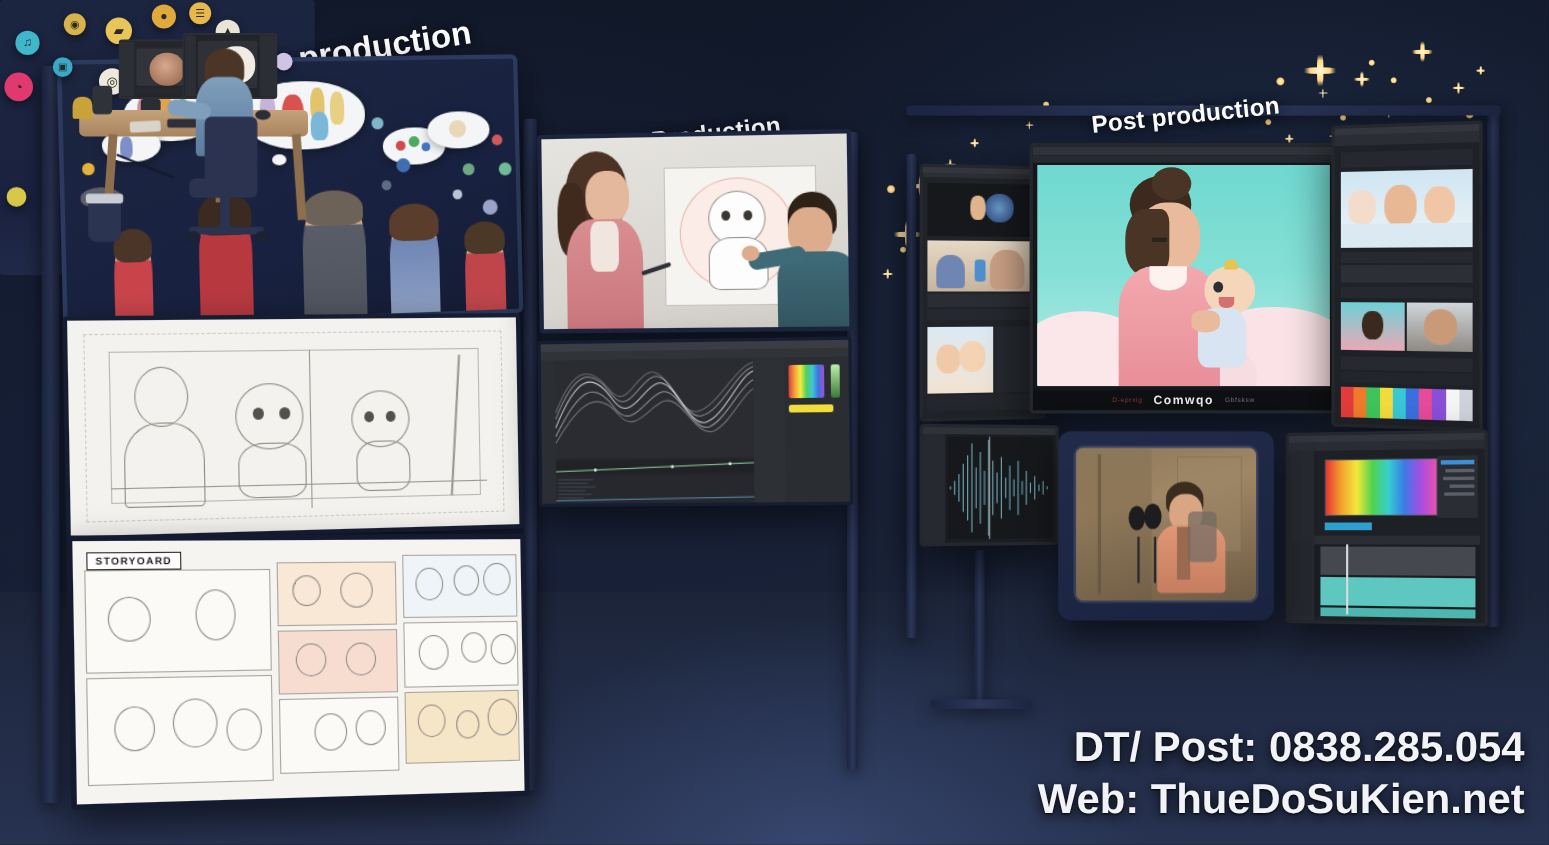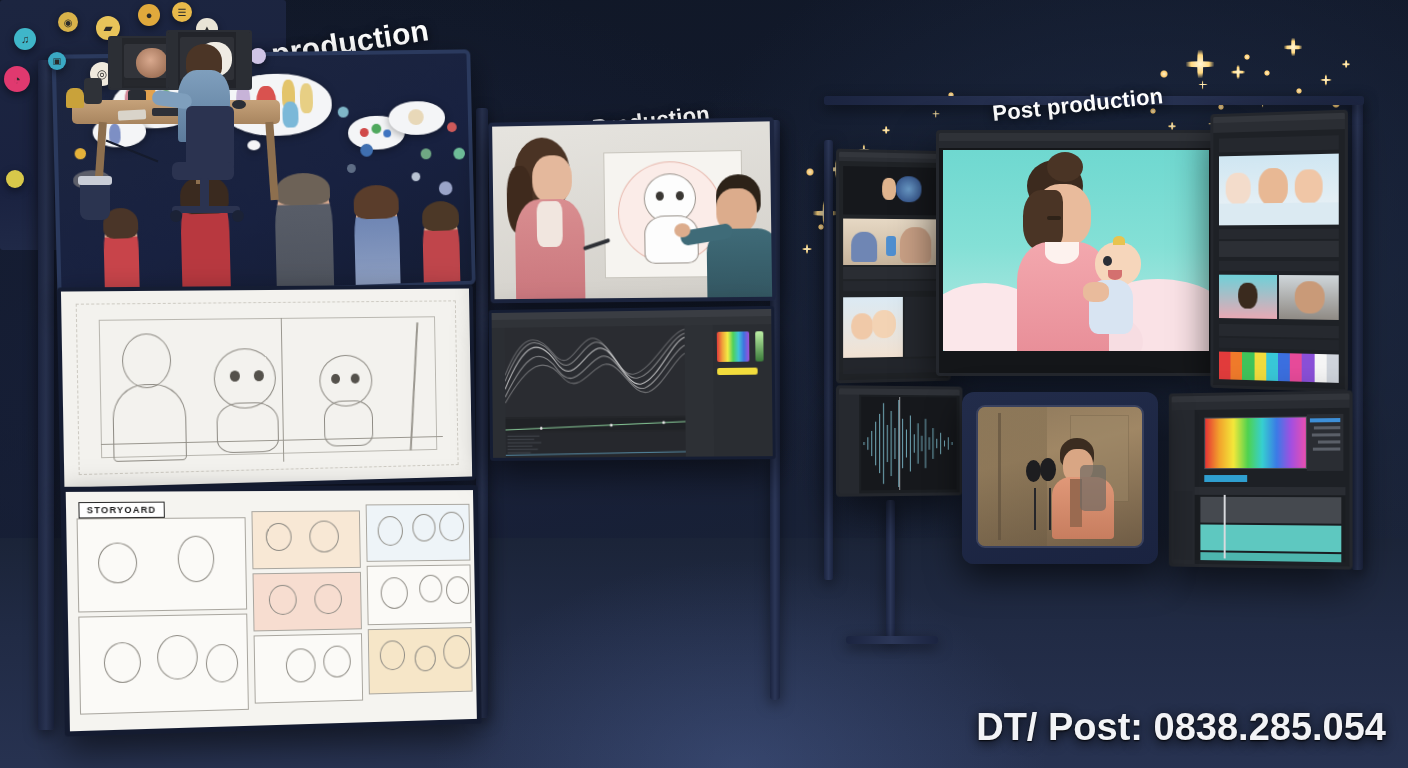--- a/index.html
+++ b/index.html
@@ -500,20 +500,25 @@
       <div style="position:absolute;left:74px;top:92px;width:92px;height:114px;background:linear-gradient(180deg,#f3a8ae,#e88e98);border-radius:34% 34% 0 0;"></div>
       <div style="position:absolute;left:102px;top:92px;width:34px;height:22px;background:#fdf2ee;border-radius:0 0 50% 50%;"></div>
 
       <div style="position:absolute;left:152px;top:92px;width:46px;height:44px;background:#f6d6bb;border-radius:48%;"></div>
       <div style="position:absolute;left:170px;top:86px;width:12px;height:9px;background:#e8c34f;border-radius:50% 50% 0 0;"></div>
       <div style="position:absolute;left:160px;top:106px;width:9px;height:10px;background:#2b2e36;border-radius:50%;"></div>
       <div style="position:absolute;left:165px;top:120px;width:14px;height:10px;background:#d4706f;border-radius:0 0 50% 50%;"></div>
       <div style="position:absolute;left:146px;top:130px;width:44px;height:54px;background:#d8e4f2;border-radius:34% 34% 20% 20%;"></div>
       <div style="position:absolute;left:140px;top:132px;width:26px;height:20px;background:#e9bb9c;border-radius:40%;"></div>
     </div>
+    <div class="brandbar">
+      <span class="bs">D-eprxig</span>
+      <span class="bn">Comwqo</span>
+      <span class="bt">Gbfsksw</span>
+    </div>
   </div>
 
   <div class="pmon" id="pmon-right">
     <div style="position:absolute;inset:0;background:#1e2126;"></div>
     <div style="position:absolute;left:0;right:0;top:0;height:6px;background:#33363c;"></div>
     <div style="position:absolute;left:0;right:0;top:6px;height:10px;background:#2a2d33;"></div>
     <div style="position:absolute;left:6px;right:6px;top:22px;height:14px;background:#25282e;"></div>
 
     <div style="position:absolute;left:6px;right:6px;top:40px;height:70px;background:linear-gradient(180deg,#cfe6f2,#eef3f6);overflow:hidden;">
       <div style="position:absolute;left:6%;top:24%;width:26px;height:32px;background:#f3dccb;border-radius:44%;"></div>
@@ -633,15 +638,16 @@
       <div class="mic" style="left:29%;top:38%;width:15px;height:22px;"></div>
       <div class="mic" style="left:38%;top:37%;width:16px;height:23px;"></div>
       <div class="micstand" style="left:34%;top:58%;width:2.5px;height:42px;"></div>
       <div class="micstand" style="left:43%;top:58%;width:2.5px;height:42px;"></div>
       <div style="position:absolute;left:62%;top:42%;width:26px;height:46px;background:#6e6a62;border-radius:5px;opacity:.7;"></div>
     </div>
   </div>
 
   <div id="contact">
     <div>DT/ Post: 0838.285.054</div>
+    <div>Web: ThueDoSuKien.net</div>
   </div>
 
 </div>
 
 </body></html>

